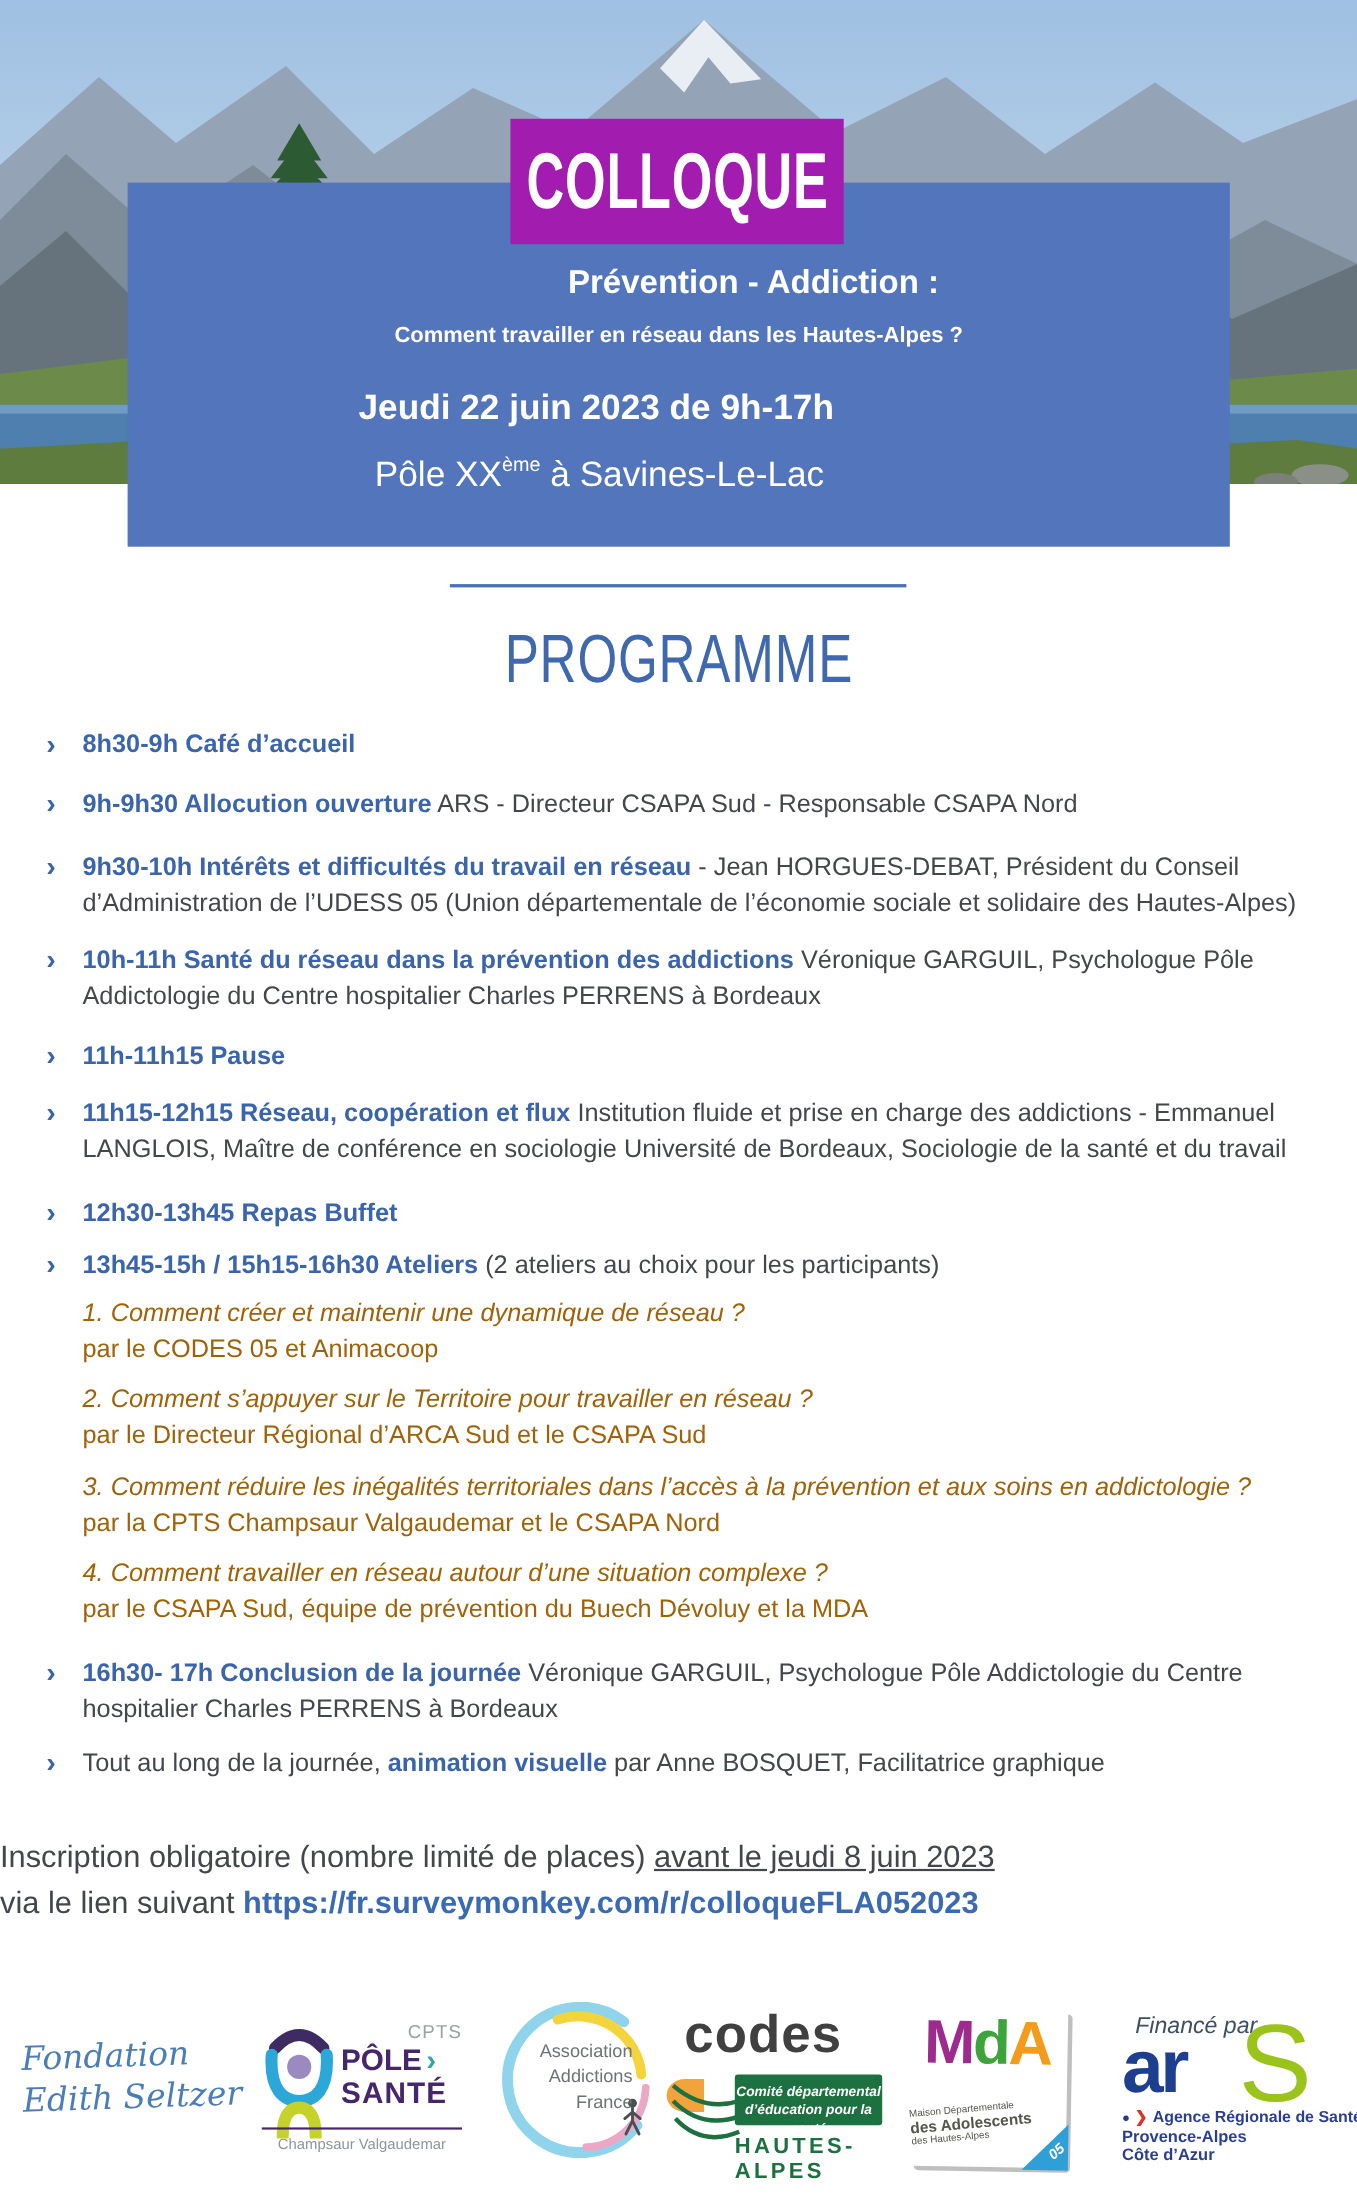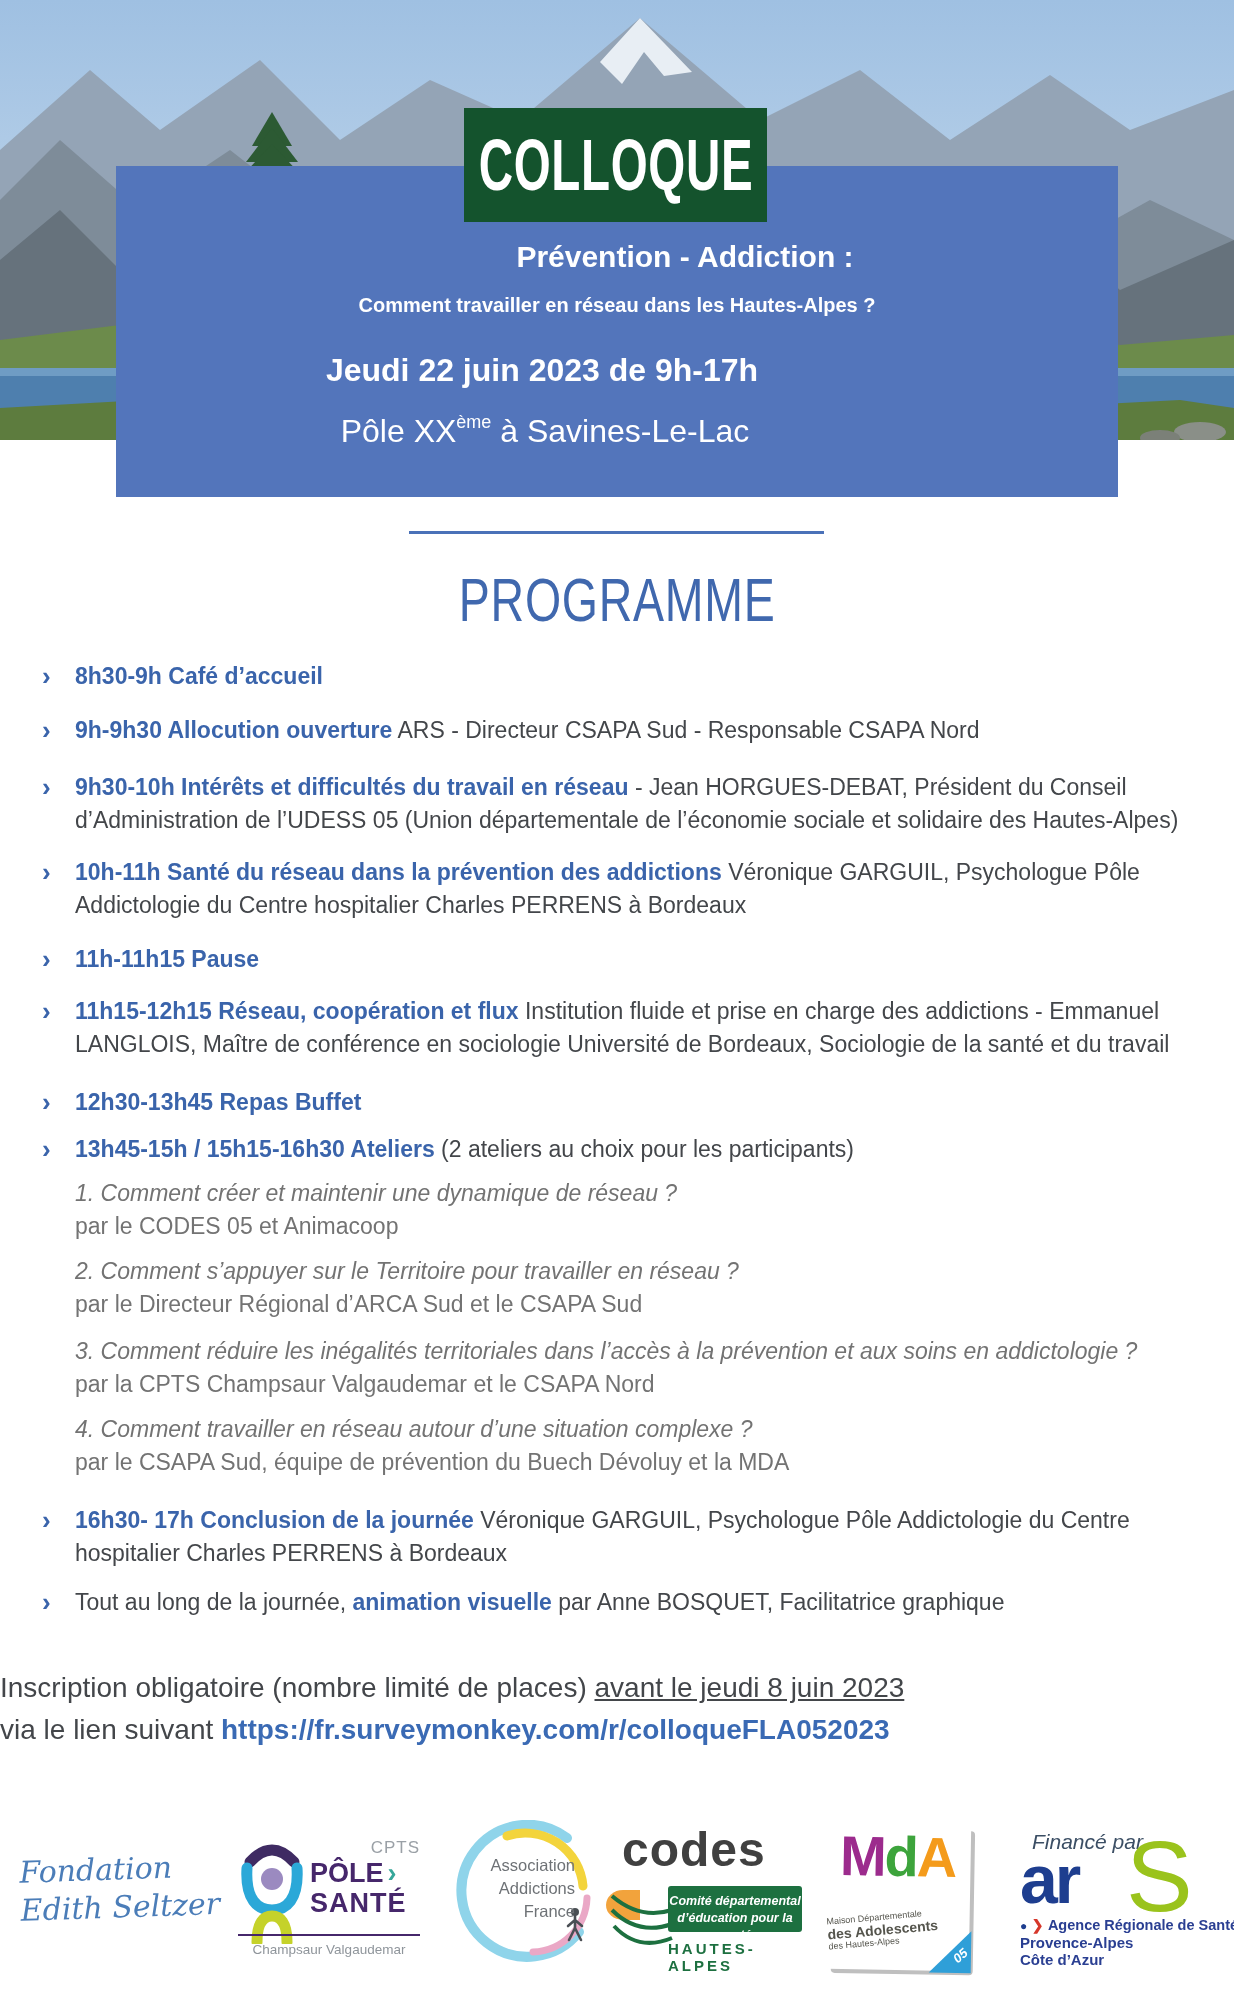--- a/index.html
+++ b/index.html
@@ -13,37 +13,37 @@
   
   .panel{left:116px;top:166px;width:1002px;height:331px;background:#5375bb;}
   .panel .line{position:absolute;left:0;width:100%;text-align:center;color:#ffffff;white-space:nowrap;}
   .t1{top:74px;font-size:30px;font-weight:bold;transform:translateX(68px);}
   .t2{top:128px;font-size:20px;font-weight:bold;}
   .t3{top:186px;font-size:32px;font-weight:bold;transform:translateX(-75px);}
   .t4{top:246px;font-size:32px;font-weight:normal;transform:translateX(-72px);}
   .t4 sup{font-size:18px;vertical-align:14px;}
 
   
-  .badge{left:464px;top:108px;width:303px;height:114px;background:#14532d;
+  .badge{left:464px;top:108px;width:303px;height:114px;background:#a21caf;
          display:flex;align-items:center;justify-content:center;}
   .badge span{color:#ffffff;font-size:72px;font-weight:bold;letter-spacing:1px;
               transform:scaleX(0.66);white-space:nowrap;}
 
   
   .divider{left:409px;top:531px;width:415px;height:3px;background:#4a71b8;}
   .prog-head{left:0;top:564px;width:1234px;text-align:center;color:#4068ae;
              font-size:62px;font-weight:normal;letter-spacing:1px;}
   .prog-head span{display:inline-block;transform:scaleX(0.75);white-space:nowrap;}
 
   
   .pitem{position:absolute;left:42px;width:1158px;padding-left:33px;box-sizing:border-box;
          font-size:23px;line-height:33px;color:#43464a;}
   .pitem .chev{position:absolute;left:0;top:0;color:#3a64ab;font-size:26px;font-weight:bold;}
   .tt{color:#3a64ab;font-weight:bold;}
-  .witem{position:absolute;left:75px;width:1125px;font-size:23px;line-height:33px;color:#737373;}
+  .witem{position:absolute;left:75px;width:1125px;font-size:23px;line-height:33px;color:#a16207;}
   .witem .q{font-style:italic;}
   .hl{color:#3a64ab;font-weight:bold;}
 
   
   .reg{position:absolute;left:0;width:1234px;font-size:28px;color:#43464a;}
   .reg .ul{text-decoration:underline;}
   .reg .link{color:#3a6ab4;font-weight:bold;}
 
   
   .logo-fondation{left:20px;top:1850px;width:220px;color:#4b7db8;
@@ -57,21 +57,21 @@
   .cpts-sante{position:absolute;left:0;top:62px;font-size:27px;font-weight:bold;color:#46276b;letter-spacing:1px;}
   .cpts-rule{position:absolute;left:0;right:0;top:108px;height:2px;background:#46276b;}
   .cpts-sub{position:absolute;left:0;right:0;top:116px;text-align:center;font-size:13.5px;color:#8f959b;}
   .logo-aaf{left:447px;top:1820px;width:158px;height:152px;}
   .aaf-line{position:absolute;width:128px;text-align:right;font-size:16.5px;color:#6e7276;}
   .logo-codes{left:606px;top:1834px;width:196px;height:132px;}
   .codes-name{position:absolute;left:16px;top:-12px;font-size:48px;font-weight:bold;color:#404040;letter-spacing:1px;}
   .codes-orange{position:absolute;left:0;top:56px;width:34px;height:30px;background:#f2a33c;border-radius:50% 0 0 50%;}
   .codes-banner{position:absolute;left:62px;top:52px;right:0;height:46px;background:#1d7040;border-radius:3px;
      color:#ffffff;font-style:italic;font-weight:bold;font-size:12.5px;text-align:center;line-height:17px;padding-top:7px;box-sizing:border-box;}
-  .codes-region{position:absolute;left:62px;top:106px;font-size:15px;font-weight:bold;color:#1d7040;letter-spacing:3px;}
+  .codes-region{position:absolute;left:62px;top:106px;font-size:20px;font-weight:bold;color:#1d7040;letter-spacing:3px;}
   .logo-mda{left:824px;top:1822px;width:146px;height:148px;background:#ffffff;border-radius:6px;
      box-shadow:6px 6px 0 -2px #bfbfbf;transform:rotate(1deg);}
   .mda-letters{position:absolute;left:0;top:2px;width:100%;text-align:center;font-size:56px;font-weight:bold;letter-spacing:-2px;}
   .mda-m{color:#9c2b8d;} .mda-d{color:#3da43c;} .mda-a{color:#f49b1b;}
   .mda-text{position:absolute;left:4px;bottom:22px;transform:rotate(-6deg);color:#55554d;line-height:1.1;}
   .mda-t1,.mda-t3{font-size:9px;} .mda-t2{font-size:14px;font-weight:bold;}
   .mda-corner{position:absolute;right:-2px;bottom:-2px;width:0;height:0;
      border-left:42px solid transparent;border-bottom:42px solid #2f9fd8;}
   .mda-05{position:absolute;right:2px;bottom:8px;color:#ffffff;font-size:13px;font-weight:bold;font-style:italic;
      transform:rotate(-42deg);}

